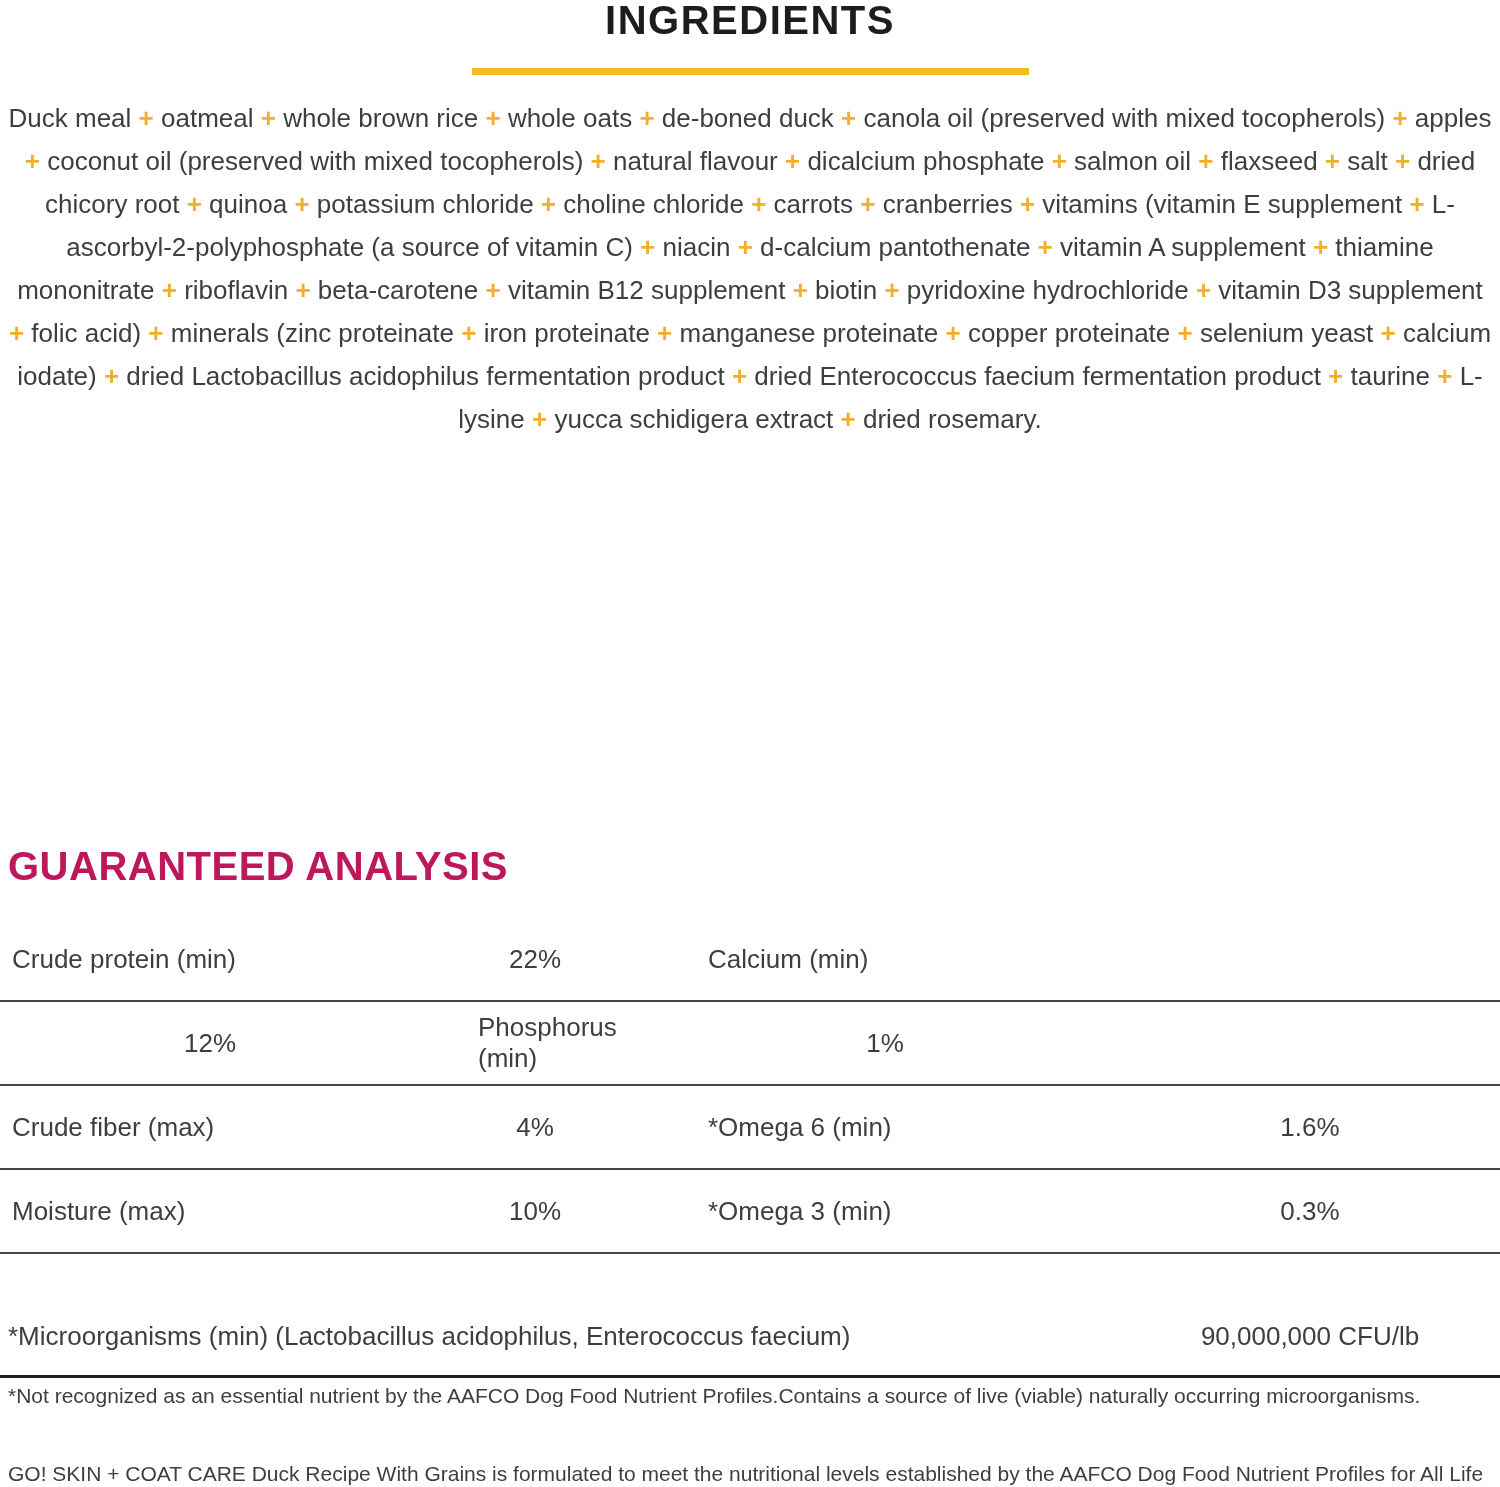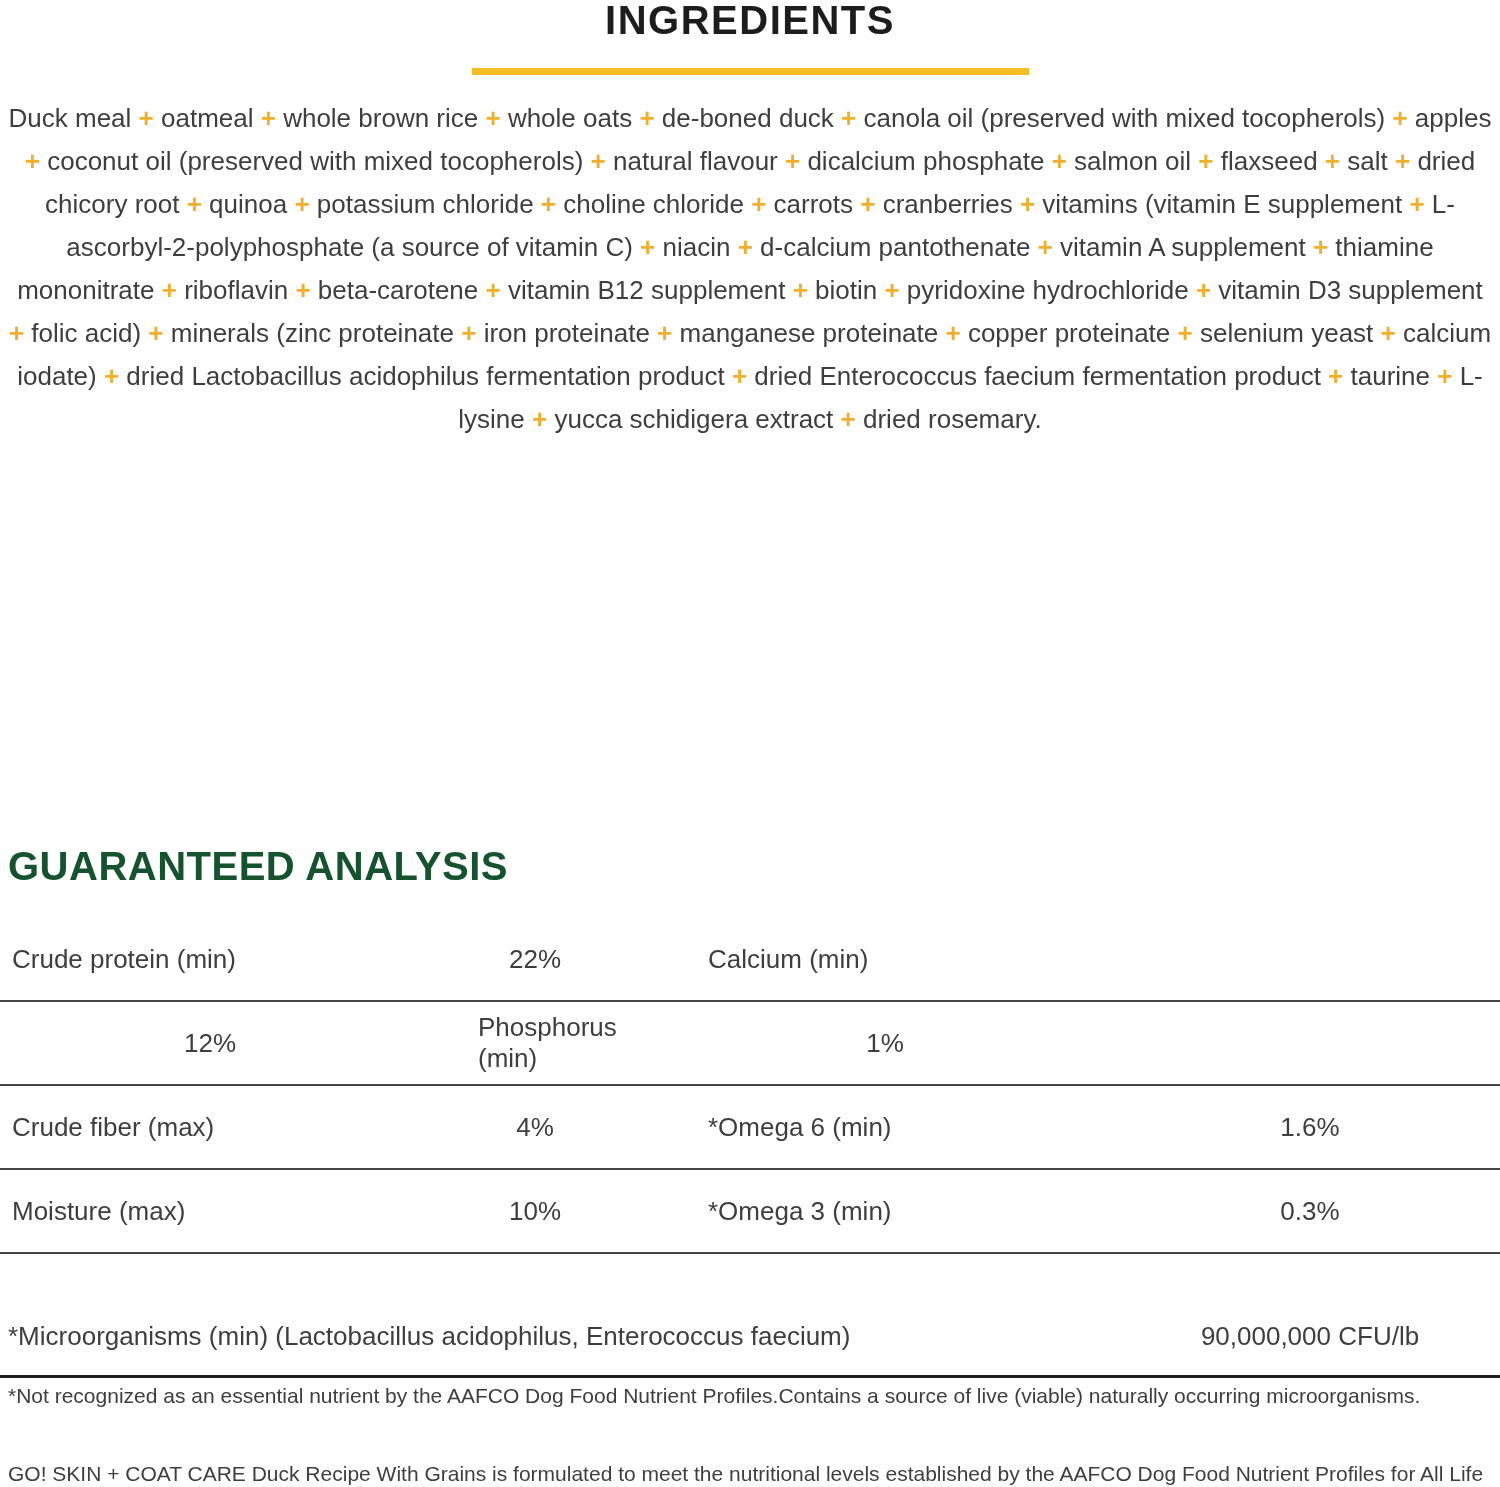--- a/index.html
+++ b/index.html
@@ -52,21 +52,21 @@
   
   .ga-title {
     position: absolute;
     top: 846px;
     left: 8px;
     margin: 0;
     font-size: 40px;
     line-height: 40px;
     font-weight: 800;
     letter-spacing: 0.5px;
-    color: #14532d;
+    color: #be185d;
   }
   .analysis-table {
     position: absolute;
     top: 918px;
     left: 0;
     width: 1500px;
     font-size: 26px;
     color: #3e3e3e;
   }
   .ga-row {

